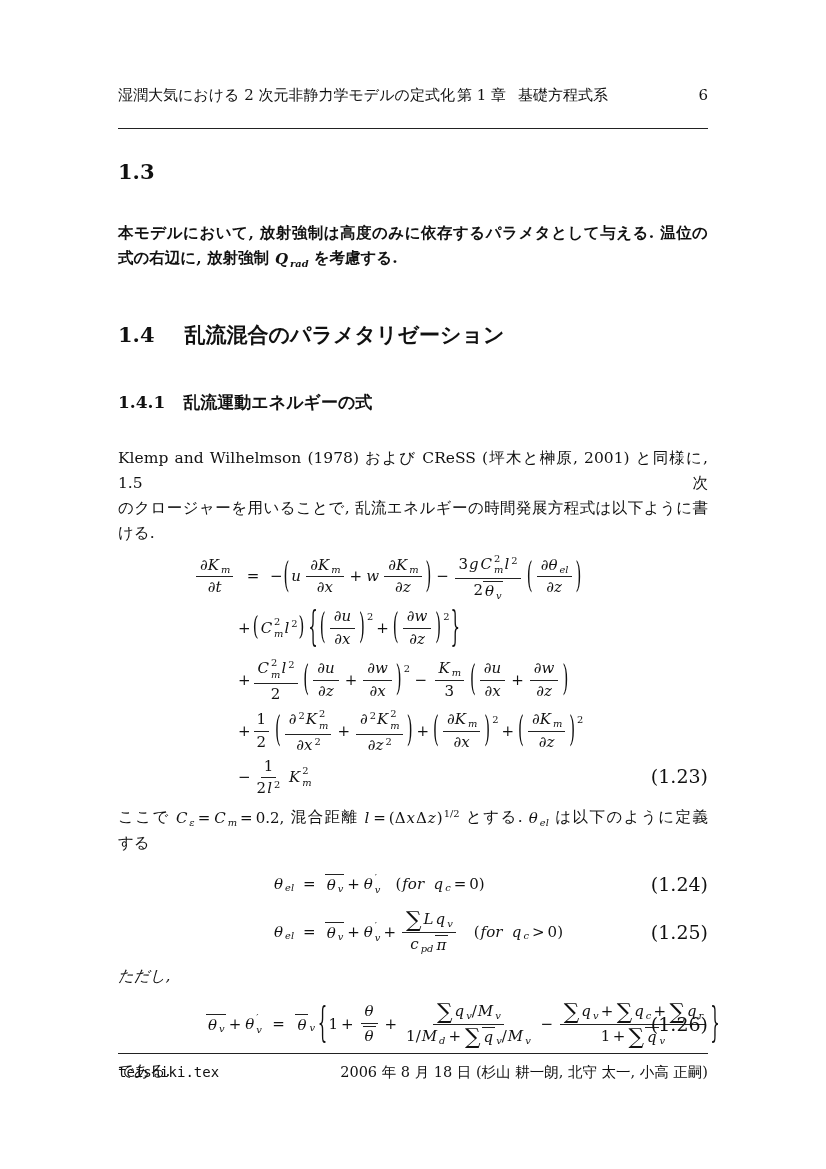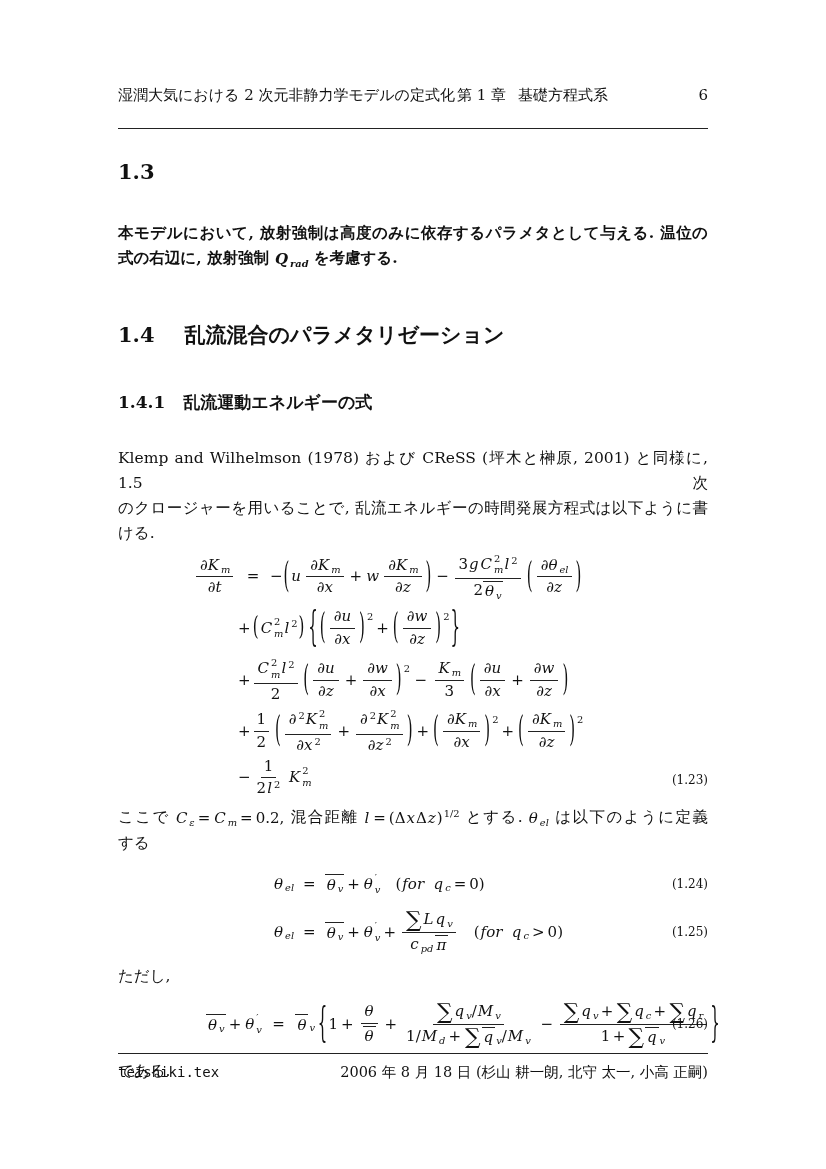--- a/index.html
+++ b/index.html
@@ -19,21 +19,21 @@
   .sec.h14{margin-top:50px;}
   .subsec{display:flex;align-items:baseline;font-weight:700;font-size:17px;line-height:21px;margin:44px 0 0 0;}
   .subsec .sectitle{margin-left:18px;font-family:"DejaVu Sans","Liberation Sans",sans-serif;}
   
   .para{font-size:15.5px;line-height:25px;margin:0;}
   .jline{text-align:justify;text-align-last:justify;}
   .jlast{text-align-last:left;}
   .p1{margin-top:36px;font-weight:bold;}
   .p2{margin-top:33px;}
   .p3{margin-top:8px;}
-  .p4{margin-top:4px;}
+  .p4{margin-top:4px;font-style:italic;}
   .p5{margin-top:2px;}
   
   .imath{display:inline-flex;align-items:center;vertical-align:middle;margin:0 5px;font-size:15px;}
   .mrow{display:inline-flex;align-items:center;}
   .mr{font-style:normal;}
   .mi{font-style:italic;padding:0 1px;}
   .msp{display:inline-block;flex:none;}
   .mdel{display:inline-block;flex:none;line-height:1;transform-origin:center;padding:0 1px;}
   .mhs{font-size:.66em;display:inline-block;margin-left:1px;}
   .msum{font-size:1.45em;line-height:.9;padding:0 1px;}
@@ -50,21 +50,21 @@
   .msu{display:block;font-style:normal;}
   .msd{display:block;font-style:italic;}
   
   .eqblock{position:relative;margin-top:6px;font-size:15px;}
   .eqline{display:flex;align-items:center;}
   .l1{min-height:48px;padding-left:75px;}
   .l2{min-height:54px;padding-left:120px;}
   .l3{min-height:50px;padding-left:120px;}
   .l4{min-height:52px;padding-left:120px;}
   .l5{min-height:38px;padding-left:120px;}
-  .eqnum{position:absolute;right:0;font-size:12px;}
+  .eqnum{position:absolute;right:0;font-size:19px;}
   .n123{bottom:10px;}
   .eqrow{position:relative;display:flex;align-items:center;font-size:15px;}
   .r124{margin-top:8px;min-height:40px;padding-left:155px;}
   .r125{min-height:56px;padding-left:155px;}
   .r126{margin-top:2px;min-height:66px;padding-left:88px;}
   .midnum{top:50%;transform:translateY(-50%);}
   
   .ftr{position:absolute;left:118px;right:118px;top:1053px;border-top:1px solid #222;
        padding-top:9px;display:flex;align-items:baseline;font-size:14.5px;}
   .ftr .texfile{font-family:"DejaVu Sans Mono","Liberation Mono",monospace;font-size:14px;}

